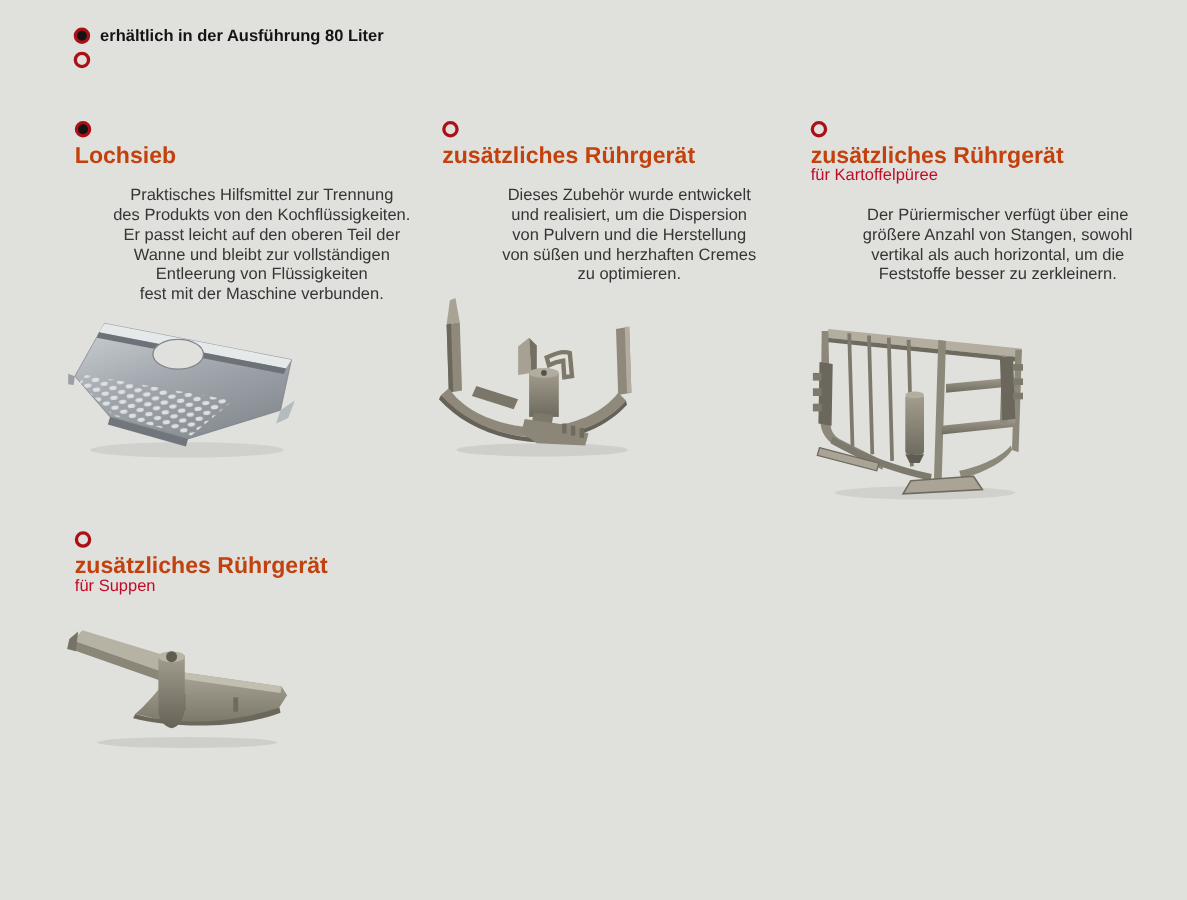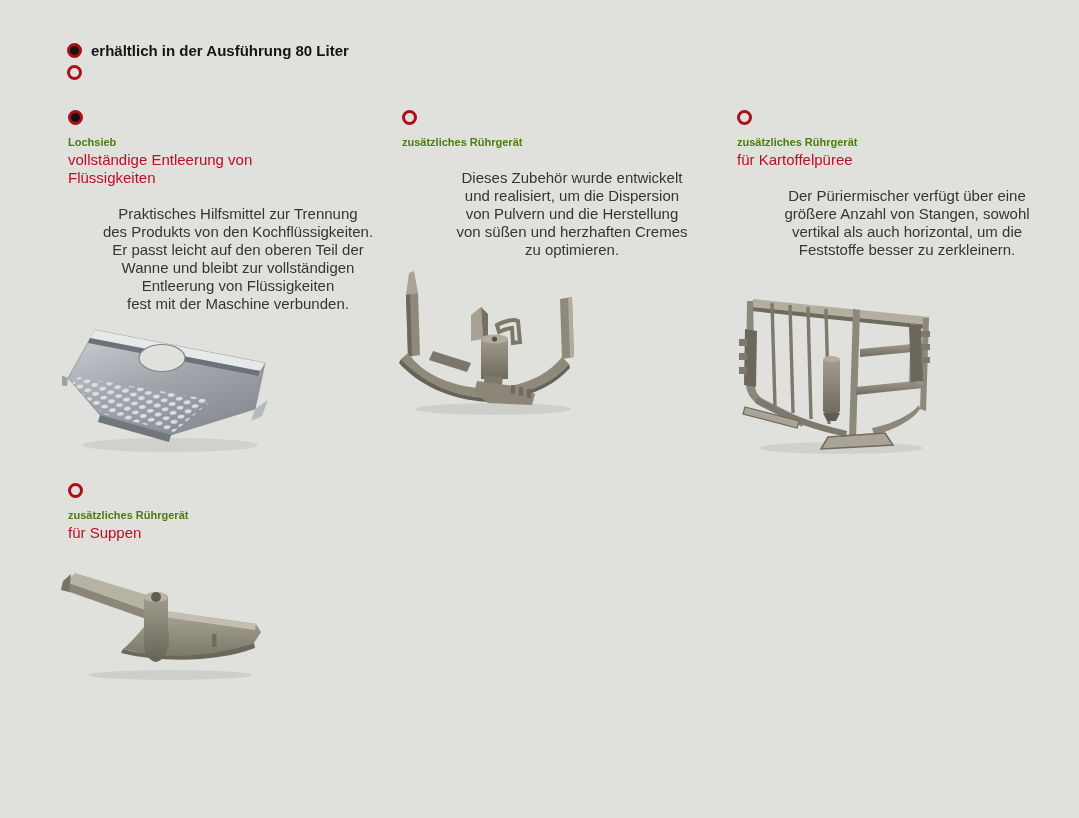--- a/index.html
+++ b/index.html
@@ -4,34 +4,34 @@
 <style>
   html,body{margin:0;padding:0;}
   body{
     width:1079px;height:818px;position:relative;overflow:hidden;
     background:#e0e0dd;
     font-family:"Liberation Sans","DejaVu Sans",sans-serif;
     color:#333;
   }
   .abs{position:absolute;}
   
-  .legend{left:67px;top:42px;}
+  .legend{left:67px;top:24px;}
   .legend-row{display:flex;align-items:center;gap:9px;height:16px;margin-bottom:6px;}
   .legend-label{font-size:15px;font-weight:700;color:#141414;white-space:nowrap;}
   
   .marker{display:inline-block;width:9px;height:9px;border:3.5px solid #ab1016;border-radius:50%;background:transparent;flex:0 0 auto;}
   .marker[data-variant="filled"]{background:#131313;}
   
   .section{position:absolute;width:340px;}
   .sec-1{left:68px;top:110px;}
   .sec-2{left:402px;top:110px;}
   .sec-3{left:737px;top:110px;}
   .sec-4{left:68px;top:483px;}
   .section .marker{display:block;}
-  .sec-title{margin-top:8px;font-size:11px;line-height:18px;font-weight:700;color:#4d7c0f;white-space:pre-line;}
+  .sec-title{margin-top:8px;font-size:21px;line-height:18px;font-weight:700;color:#c2410c;white-space:pre-line;}
   .sec-subtitle{font-size:15px;line-height:18px;color:#bf0c26;white-space:pre-line;}
   .sec-body{margin-top:18px;font-size:15px;line-height:18px;color:#353535;white-space:pre-line;text-align:center;}
   .product-image{display:block;}
   .sec-1 .product-image{margin:14px 0 0 -6px;}
   .sec-2 .product-image{margin:8px 0 0 -9px;}
   .sec-3 .product-image{margin:28px 0 0 -4px;}
   .sec-4 .product-image{margin:16px 0 0 -10px;}
 </style>
 </head>
 <body>
@@ -43,22 +43,20 @@
   </div>
   <div class="legend-row">
     <span class="marker" data-variant="open"></span>
     <span class="legend-label"></span>
   </div>
 </div>
 
 <div class="section sec-1">
   <span class="marker" data-variant="filled"></span>
   <div class="sec-title">Lochsieb</div>
-  <div class="sec-subtitle">vollständige Entleerung von
-Flüssigkeiten</div>
   <div class="sec-body">Praktisches Hilfsmittel zur Trennung
 des Produkts von den Kochflüssigkeiten.
 Er passt leicht auf den oberen Teil der
 Wanne und bleibt zur vollständigen
 Entleerung von Flüssigkeiten
 fest mit der Maschine verbunden.</div>
   <svg class="product-image" width="212" height="135" viewBox="0 0 212 135">
     <defs>
       <linearGradient id="g1" x1="0" y1="0" x2="0.6" y2="1">
         <stop offset="0" stop-color="#ccd1d4"></stop>

